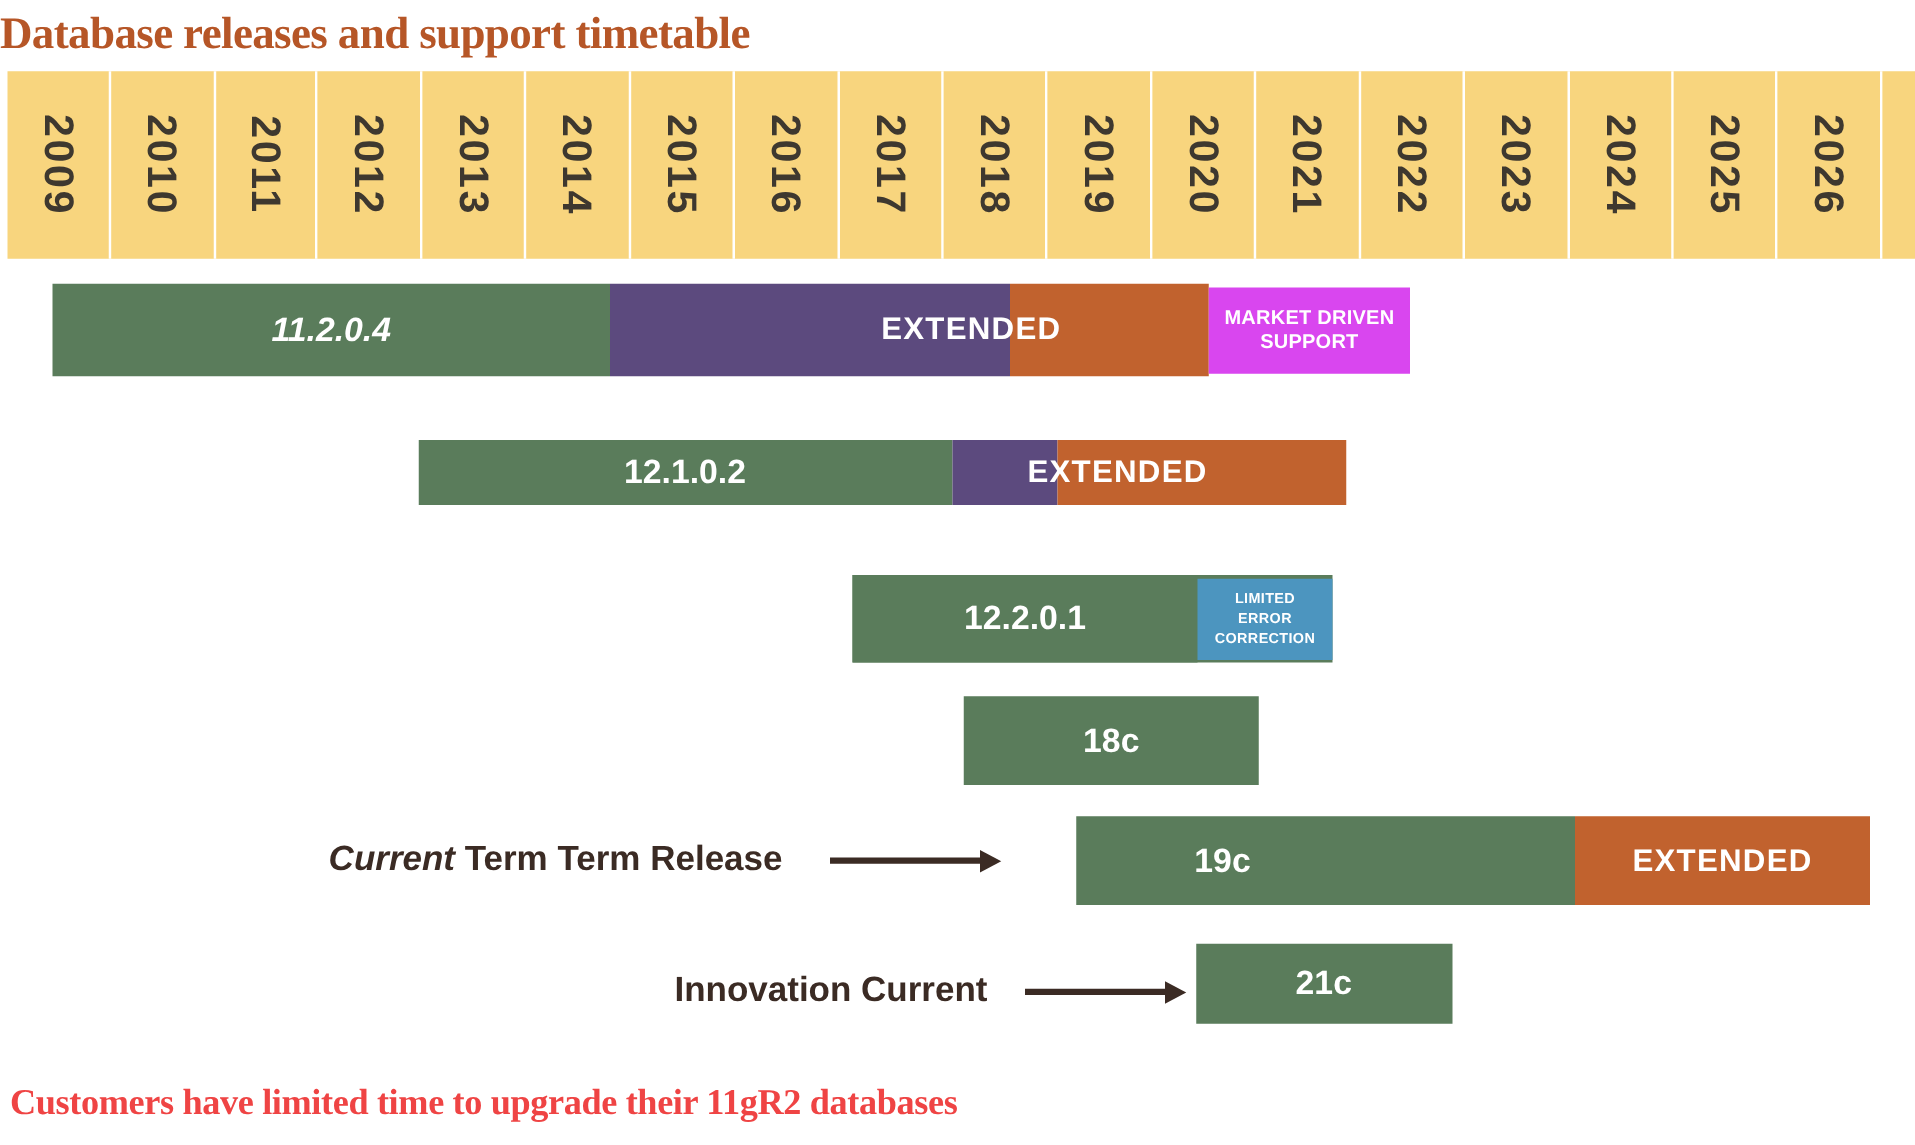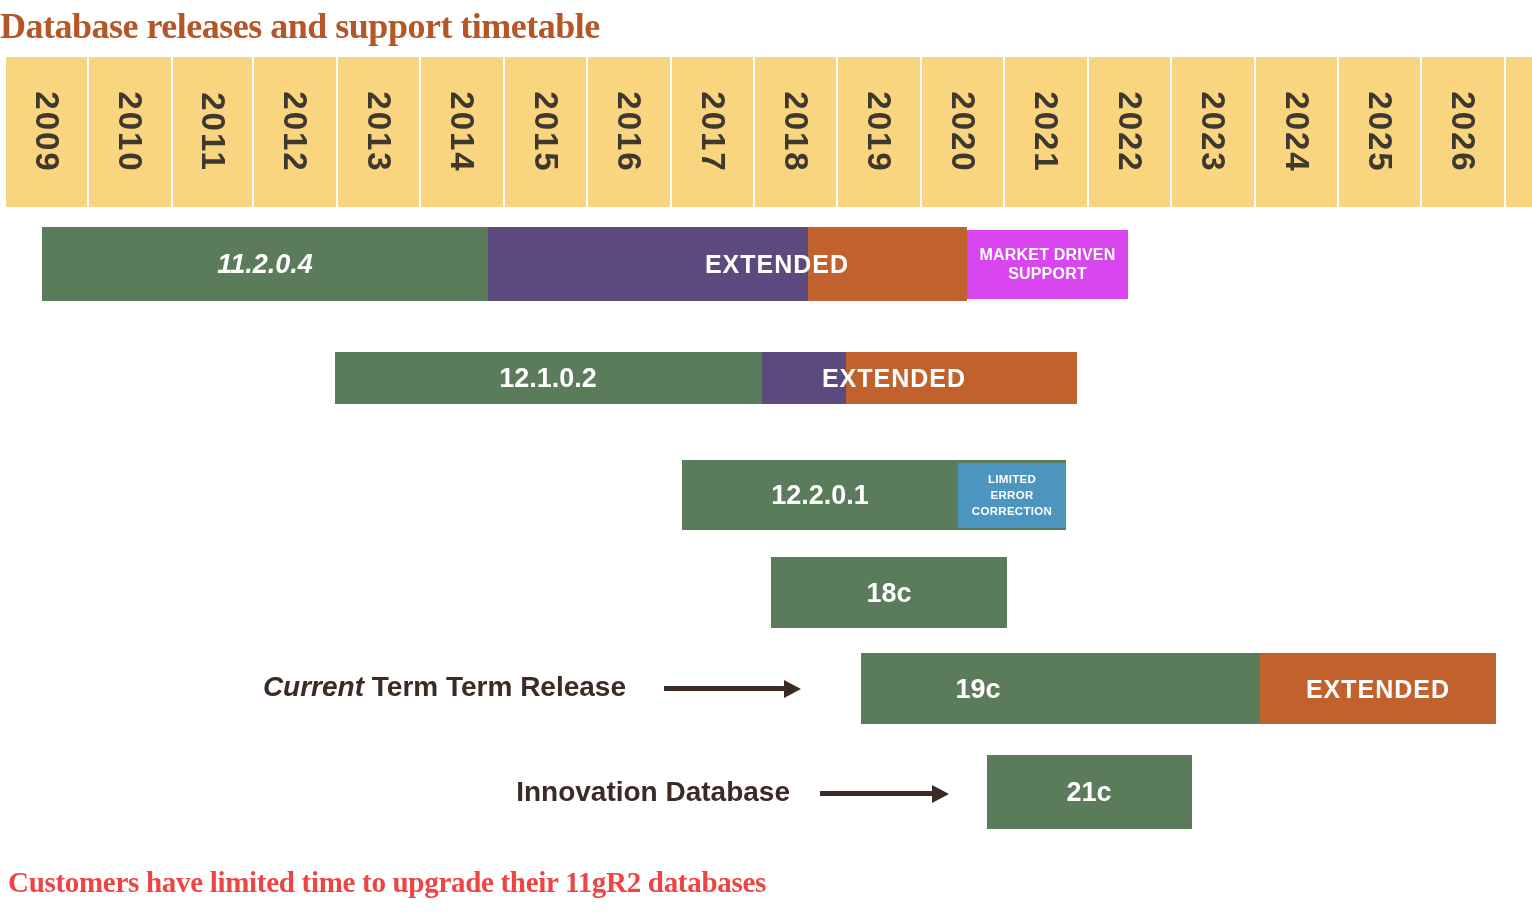--- a/index.html
+++ b/index.html
@@ -143,28 +143,28 @@
       <div class="bar" style="left: 771px; top: 557px; width: 256px; height: 71px;">
         <div class="seg" style="width: 236px; background: rgb(90, 124, 91);"></div>
         <span class="float-label version" style="left: 118px;">18c</span>
       </div>
       <div class="bar" style="left: 836px; top: 653px; width: 635px; height: 71px; margin-left: 25px;">
         <div class="seg" style="width: 399px; background: rgb(90, 124, 91);"></div>
         <div class="seg" style="width: 236px; background: rgb(193, 98, 46);"></div>
         <span class="float-label version" style="left: 117px;">19c</span>
         <span class="float-label extended" style="left: 517px;">EXTENDED</span>
       </div>
-      <div class="bar" style="left: 987px; top: 755px; width: 205px; height: 74px;">
+      <div class="bar" style="left: 957px; top: 755px; width: 205px; height: 64px;">
         <div class="seg" style="width: 205px; background: rgb(90, 124, 91);"></div>
         <span class="float-label version" style="left: 102px;">21c</span>
       </div>
     </div>
 
   <div class="row-label label-current">
     <span class="ital">Current</span><span> Term Term Release</span>
   </div>
   <div class="arrow arrow-current"></div>
 
-  <div class="row-label label-innovation">Innovation Database</div>
+  <div class="row-label label-innovation">Innovation Current</div>
   <div class="arrow arrow-innovation"></div>
 
   <div class="footer">Customers have limited time to upgrade their 11gR2 databases</div>
 </div>
 
 </body></html>

